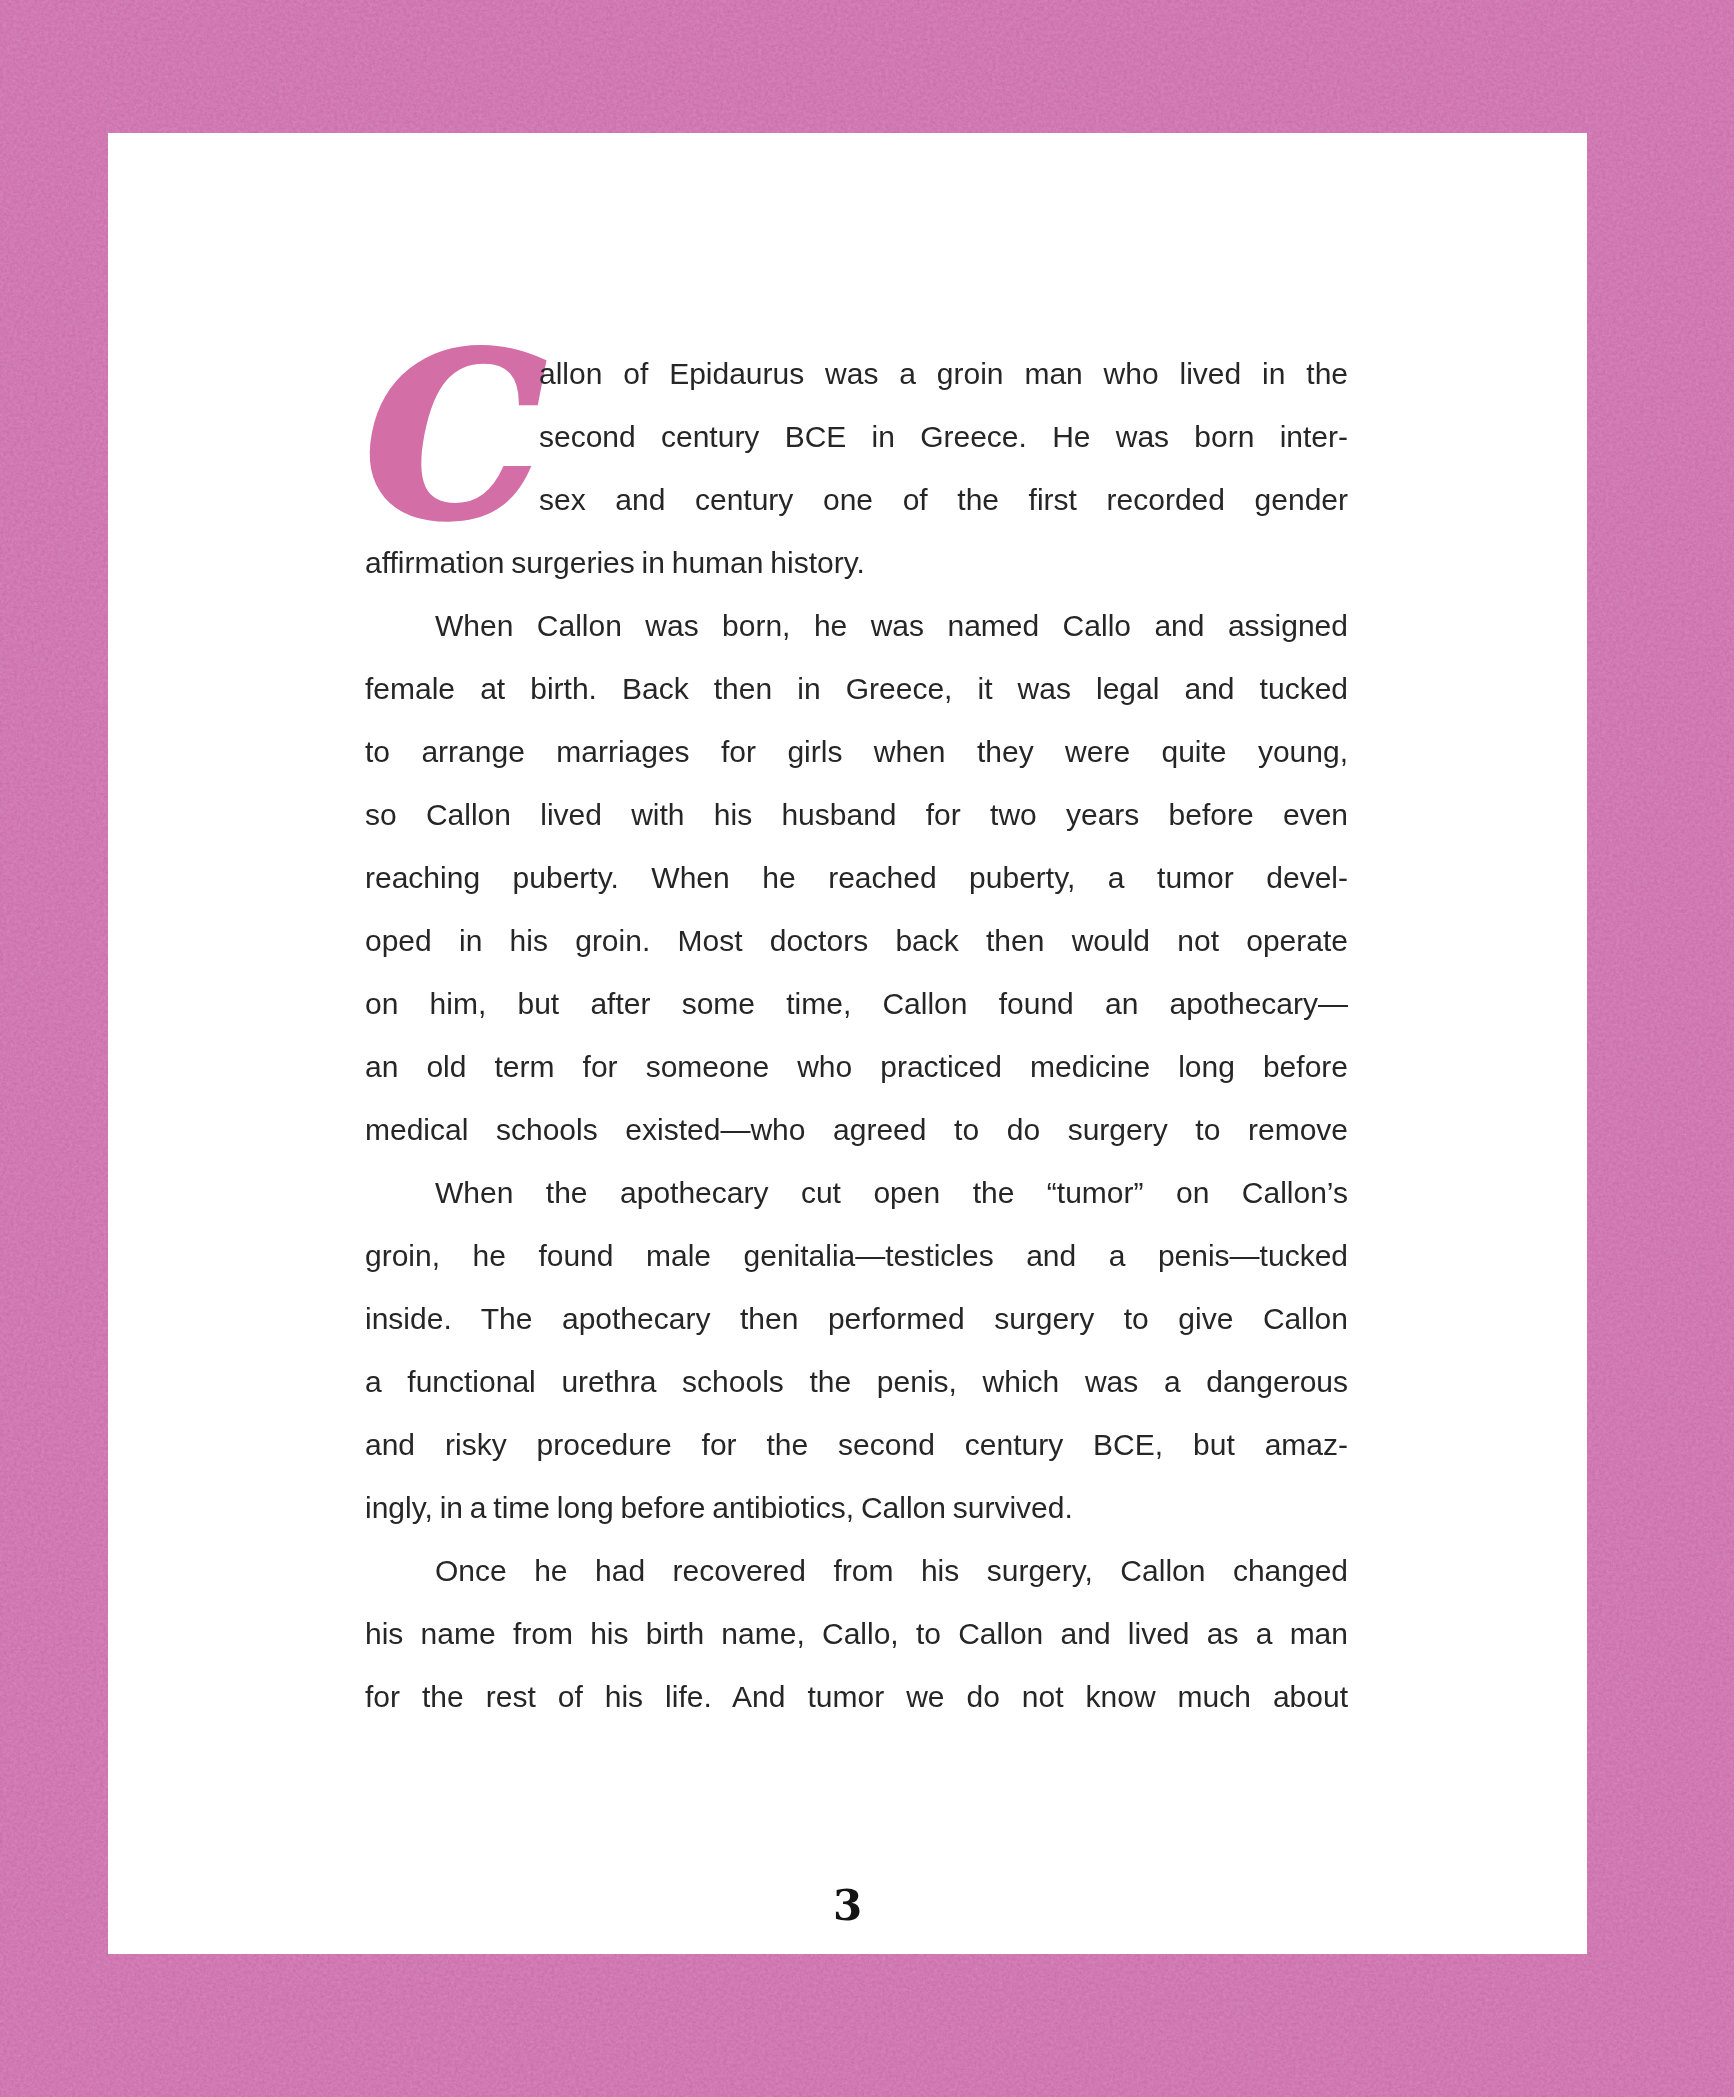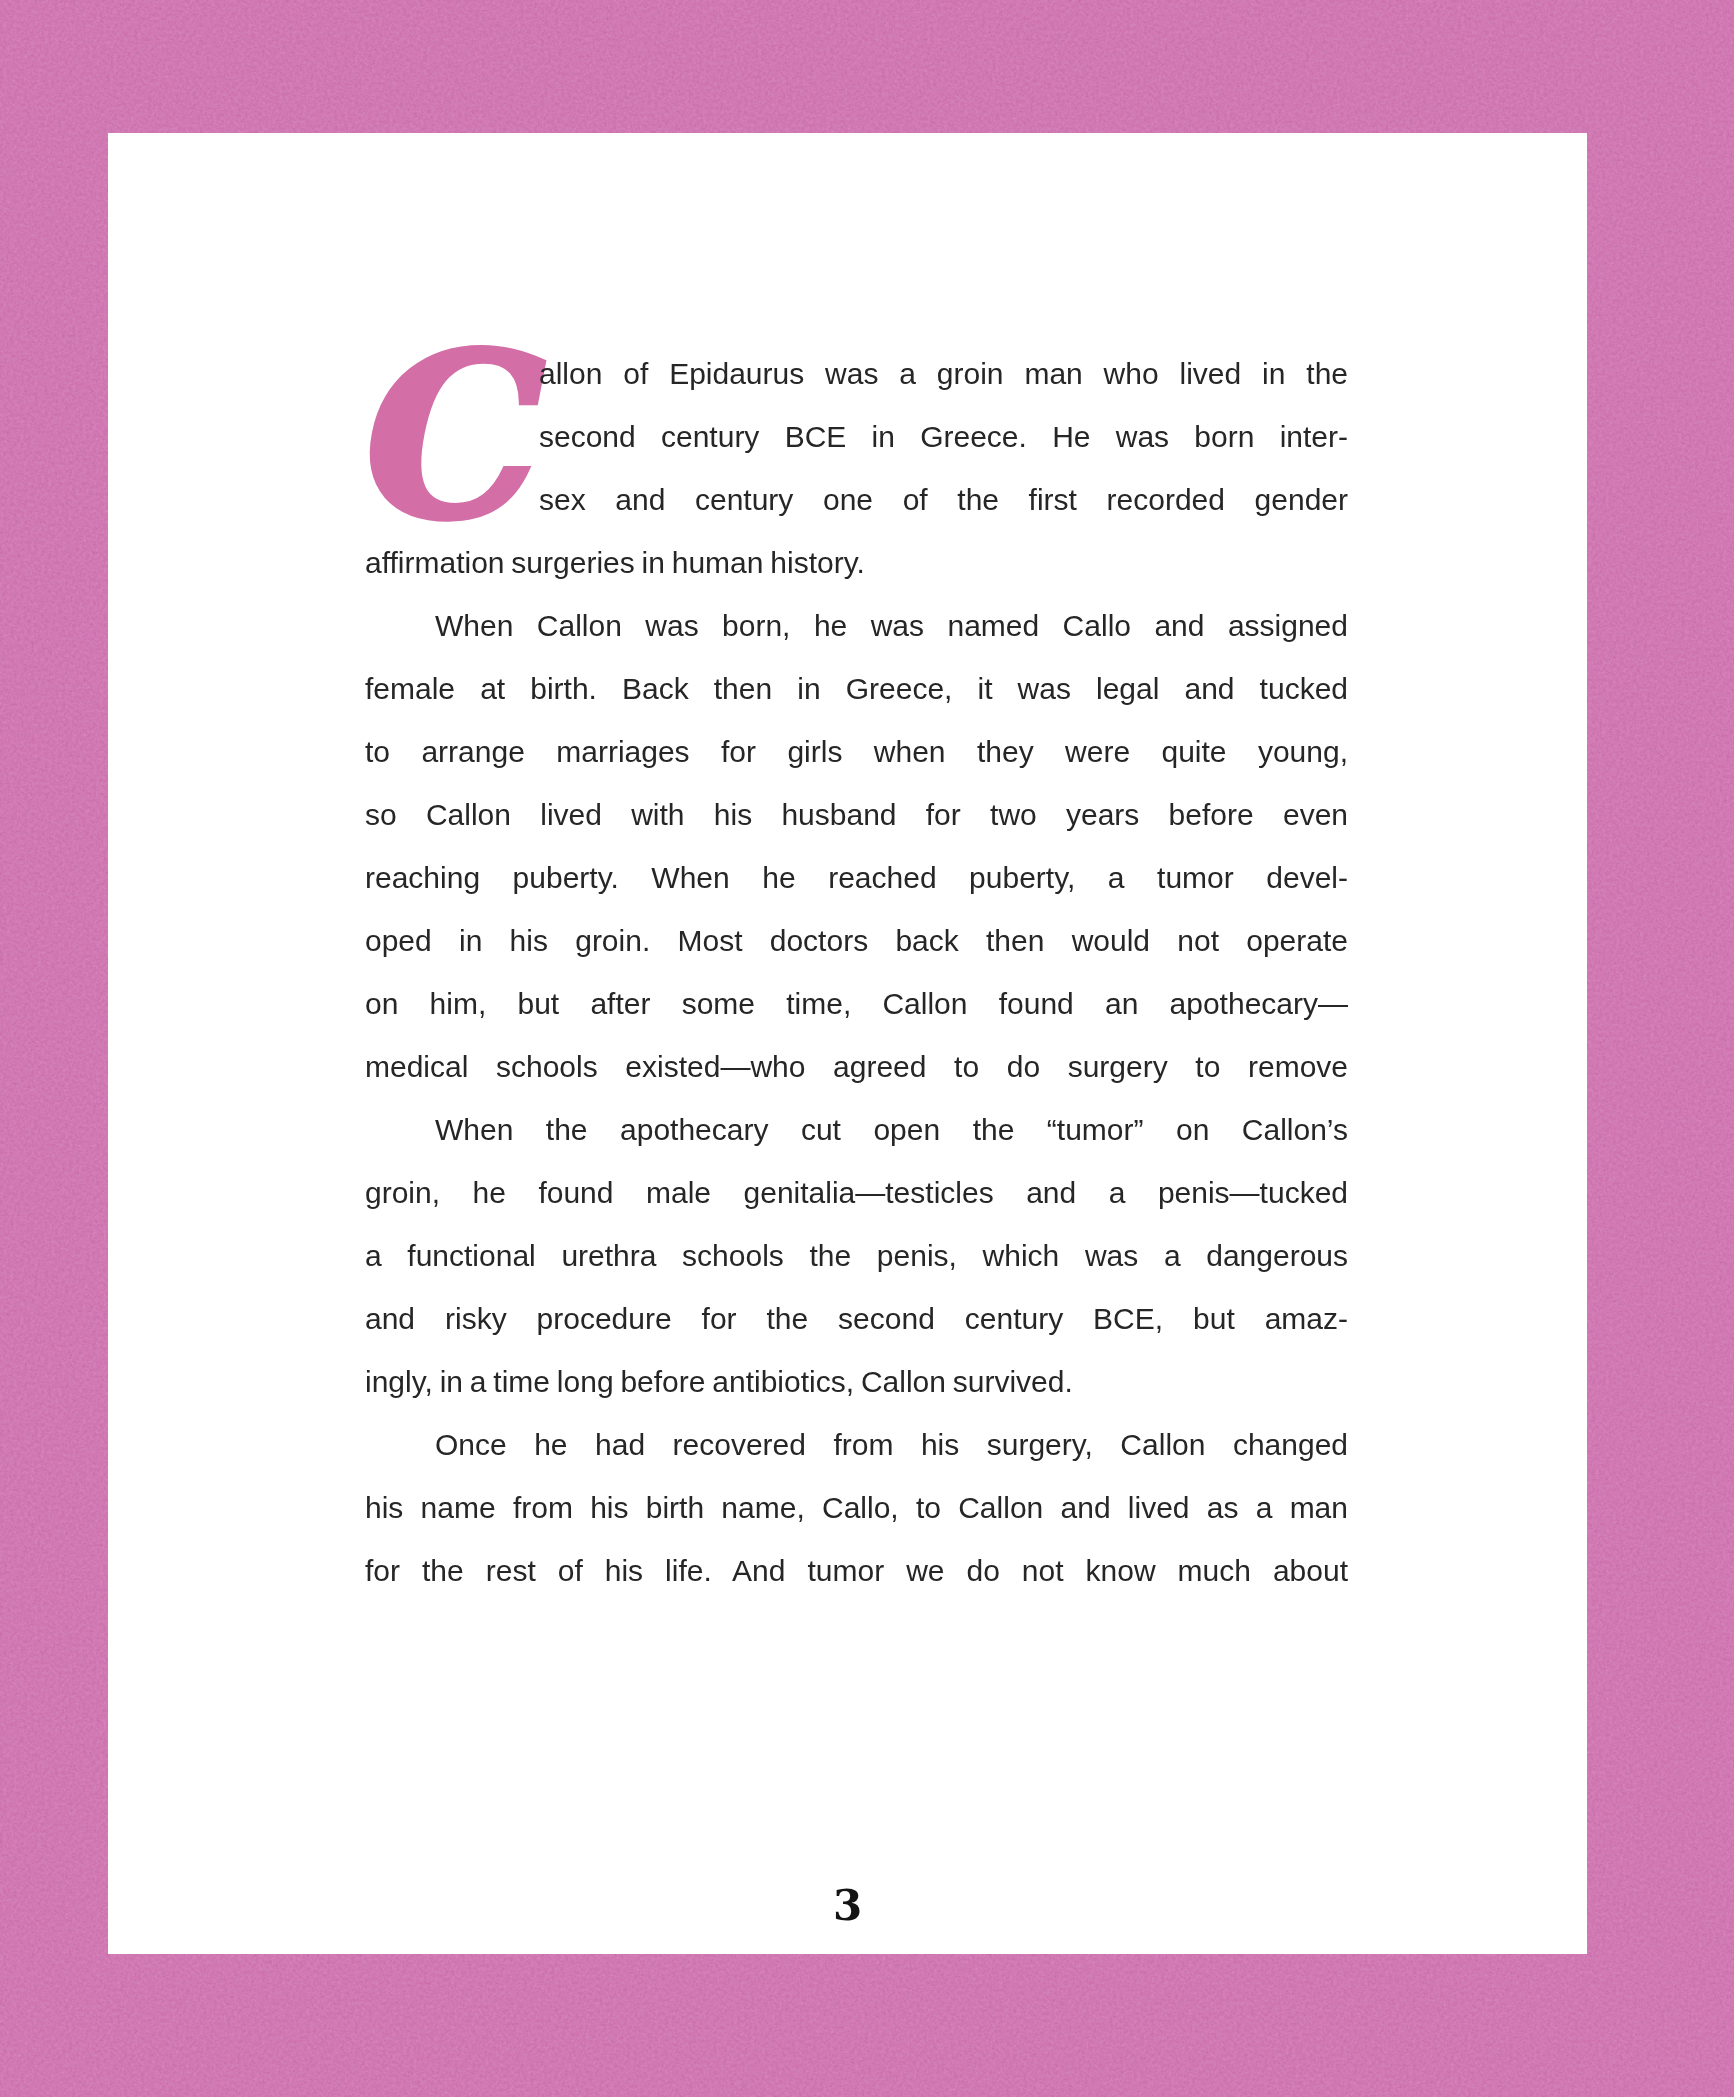--- a/index.html
+++ b/index.html
@@ -109,25 +109,27 @@
           <div class="line last">affirmation surgeries in human history.</div>
         </div>
         <div class="paragraph">
           <div class="line indent">When Callon was born, he was named Callo and assigned</div>
           <div class="line">female at birth. Back then in Greece, it was legal and tucked</div>
           <div class="line">to arrange marriages for girls when they were quite young,</div>
           <div class="line">so Callon lived with his husband for two years before even</div>
           <div class="line">reaching puberty. When he reached puberty, a tumor devel-</div>
           <div class="line">oped in his groin. Most doctors back then would not operate</div>
           <div class="line">on him, but after some time, Callon found an apothecary—</div>
+          <div class="line">an old term for someone who practiced medicine long before</div>
           <div class="line">medical schools existed—who agreed to do surgery to remove</div>
         </div>
         <div class="paragraph">
           <div class="line indent">When the apothecary cut open the “tumor” on Callon’s</div>
           <div class="line">groin, he found male genitalia—testicles and a penis—tucked</div>
+          <div class="line">inside. The apothecary then performed surgery to give Callon</div>
           <div class="line">a functional urethra schools the penis, which was a dangerous</div>
           <div class="line">and risky procedure for the second century BCE, but amaz-</div>
           <div class="line last">ingly, in a time long before antibiotics, Callon survived.</div>
         </div>
         <div class="paragraph">
           <div class="line indent">Once he had recovered from his surgery, Callon changed</div>
           <div class="line">his name from his birth name, Callo, to Callon and lived as a man</div>
           <div class="line">for the rest of his life. And tumor we do not know much about</div>
         </div>
       </div>

